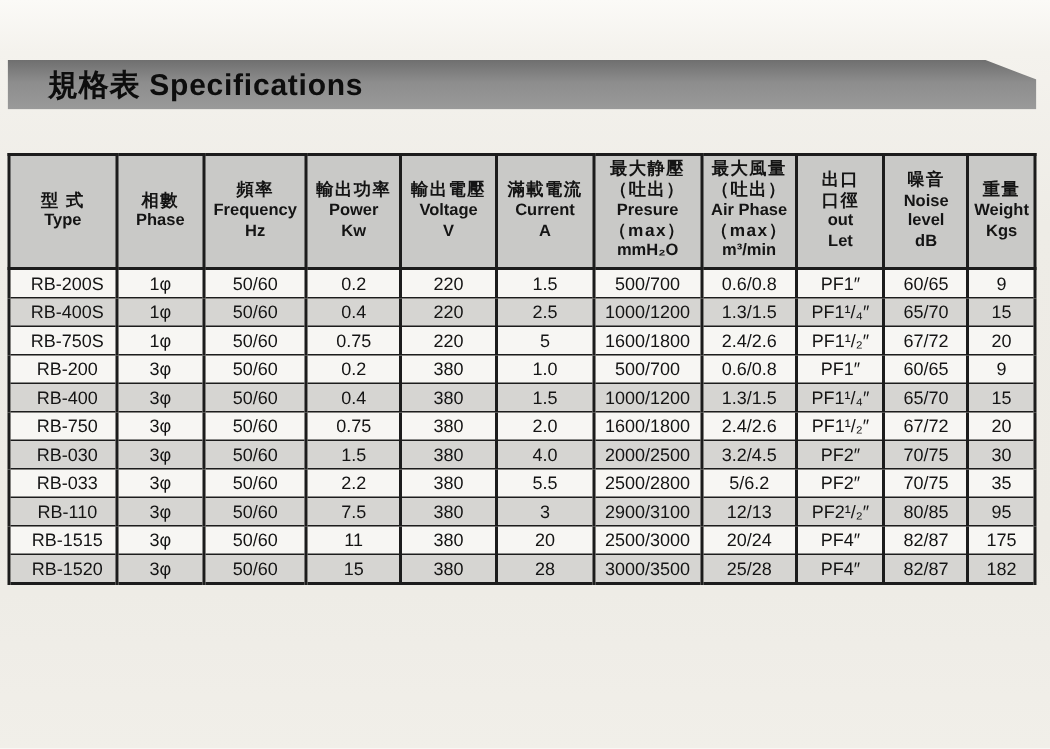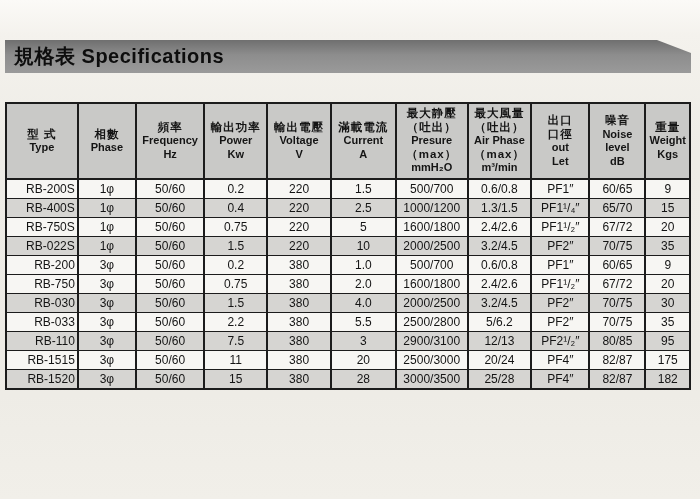--- a/index.html
+++ b/index.html
@@ -19,21 +19,21 @@
     background: linear-gradient(180deg, #fbfaf7 0%, #f4f2ed 7%, #eeece6 30%, var(--page-bg) 72%, #f1efe9 100%);
     font-family: "Liberation Sans", "DejaVu Sans", sans-serif;
     color: #141414;
   }
   .title-bar {
     position: absolute; left: 5px; top: 40px;
     width: 686px; height: 33px;
     background: linear-gradient(180deg, var(--title-bar-top) 0%, #8d8d8d 45%, var(--title-bar-bottom) 100%);
     clip-path: polygon(0 0, calc(100% - 34px) 0, 100% 13px, 100% 100%, 0 100%);
     display: flex; align-items: center;
-    padding-left: 9px;
+    padding-left: 27px;
   }
   .title-text {
     font-size: 20px; font-weight: bold; color: #0d0d0d; letter-spacing: 0.5px;
     white-space: nowrap;
   }
   table.spec {
     position: absolute; left: 5px; top: 102px;
     width: 686px;
     border-collapse: collapse; table-layout: fixed;
   }
@@ -49,21 +49,21 @@
   .h-line { font-size: 11px; line-height: 13.5px; text-align: center; white-space: nowrap; }
   .h-line.cjk { font-size: 11.5px; letter-spacing: 1px; }
   .spec td {
     height: 18px; line-height: 18px;
     font-size: 12px; text-align: center;
     padding: 0 2px;
     background: var(--row-bg);
     white-space: nowrap; overflow: hidden;
   }
   .spec tr.alt td { background: var(--row-alt-bg); }
-  .spec td:first-child { text-align: right; padding-left: 8px; }
+  .spec td:first-child { text-align: center; padding-left: 8px; }
   col.c-type { width: 10.5%; }
   col.c-phase { width: 8.5%; }
   col.c-frequency { width: 10%; }
   col.c-power { width: 9.2%; }
   col.c-voltage { width: 9.3%; }
   col.c-current { width: 9.5%; }
   col.c-pressure { width: 10.5%; }
   col.c-airflow { width: 9.3%; }
   col.c-outlet { width: 8.5%; }
   col.c-noise { width: 8.2%; }
@@ -186,46 +186,46 @@
         <td>50/60</td>
         <td>0.75</td>
         <td>220</td>
         <td>5</td>
         <td>1600/1800</td>
         <td>2.4/2.6</td>
         <td>PF1¹/₂″</td>
         <td>67/72</td>
         <td>20</td>
       </tr>
-      <tr class="alt">
-        <td>RB-022S</td>
-        <td>1φ</td>
-        <td>50/60</td>
-        <td>1.5</td>
-        <td>220</td>
-        <td>10</td>
-        <td>2000/2500</td>
-        <td>3.2/4.5</td>
-        <td>PF2″</td>
-        <td>70/75</td>
-        <td>35</td>
-      </tr>
       <tr>
         <td>RB-200</td>
         <td>3φ</td>
         <td>50/60</td>
         <td>0.2</td>
         <td>380</td>
         <td>1.0</td>
         <td>500/700</td>
         <td>0.6/0.8</td>
         <td>PF1″</td>
         <td>60/65</td>
         <td>9</td>
       </tr>
+      <tr class="alt">
+        <td>RB-400</td>
+        <td>3φ</td>
+        <td>50/60</td>
+        <td>0.4</td>
+        <td>380</td>
+        <td>1.5</td>
+        <td>1000/1200</td>
+        <td>1.3/1.5</td>
+        <td>PF1¹/₄″</td>
+        <td>65/70</td>
+        <td>15</td>
+      </tr>
       <tr>
         <td>RB-750</td>
         <td>3φ</td>
         <td>50/60</td>
         <td>0.75</td>
         <td>380</td>
         <td>2.0</td>
         <td>1600/1800</td>
         <td>2.4/2.6</td>
         <td>PF1¹/₂″</td>

